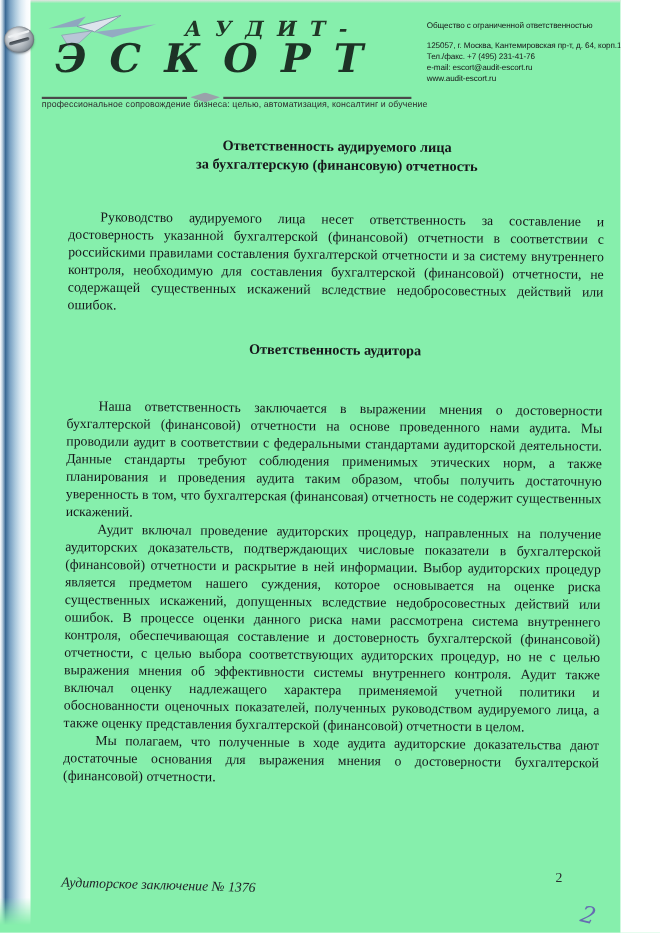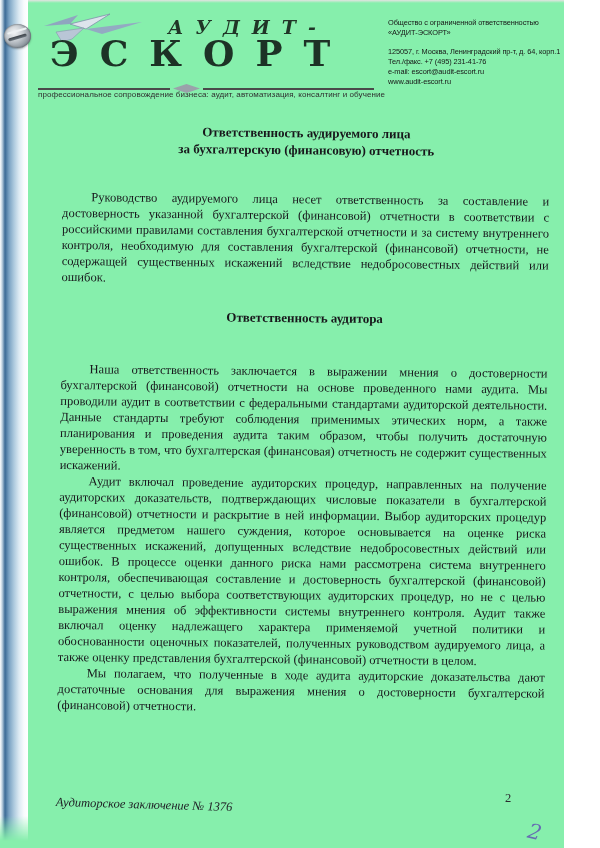--- a/index.html
+++ b/index.html
@@ -26,21 +26,21 @@
   .right-edge{position:absolute;left:577px;top:4px;width:1px;height:840px;background:#d0d2cd;
     transform:rotate(0.5deg);transform-origin:top;}
 
   
   .logo{position:absolute;left:38px;top:4px;width:336px;height:96px;}
   .swoosh{position:absolute;left:6px;top:8px;}
   .logo-line1{position:absolute;left:130px;top:12px;white-space:nowrap;
     font-family:"DejaVu Serif", serif;font-style:italic;font-weight:bold;
     font-size:19px;letter-spacing:12px;color:#203627;}
   .logo-line2{position:absolute;left:12px;top:28px;white-space:nowrap;
-    font-family:"DejaVu Serif", serif;font-weight:bold;
+    font-family:"DejaVu Serif", serif;font-style:italic;font-weight:bold;
     font-size:36px;letter-spacing:21px;color:#1d3226;}
   .logo-divider{position:absolute;left:0;top:80px;width:336px;display:flex;align-items:center;}
   .rule1{width:132px;height:2px;background:#4a4a4a;}
   .rule2{flex:1;height:2px;background:#4a4a4a;}
   .diamond{width:27px;height:9px;margin:0 3px;background:#9aa2aa;
     clip-path:polygon(50% 0,100% 50%,50% 100%,0 50%);}
   .tagline{position:absolute;left:0;top:86px;white-space:nowrap;
     font-family:"Liberation Sans", sans-serif;font-size:8px;color:#2e2e2e;letter-spacing:.1px;}
 
   .company-info{position:absolute;left:388px;top:18px;width:204px;
@@ -84,28 +84,27 @@
         <polygon points="42,17 98,10 58,22" fill="#93aac2"></polygon>
         <polygon points="12,20 40,16 28,27 18,30" fill="#b9c6d6" stroke="#8496ad" stroke-width="0.6"></polygon>
       </svg>
       <div class="logo-line1">АУДИТ-</div>
       <div class="logo-line2">ЭСКОРТ</div>
       <div class="logo-divider">
         <span class="rule1"></span>
         <span class="diamond"></span>
         <span class="rule2"></span>
       </div>
-      <div class="tagline">профессиональное сопровождение бизнеса: аудит, автоматизация, консалтинг и обучение</div>
+      <div class="tagline">профессиональное сопровождение бизнеса: целью, автоматизация, консалтинг и обучение</div>
     </div>
 
     <div class="company-info">
       <div>Общество с ограниченной ответственностью</div>
-      <div>«АУДИТ-ЭСКОРТ»</div>
       <div class="spacer"></div>
-      <div>125057, г. Москва, Ленинградский пр-т, д. 64, корп.1</div>
+      <div>125057, г. Москва, Кантемировская пр-т, д. 64, корп.1</div>
       <div>Тел./факс. +7 (495) 231-41-76</div>
       <div>e-mail: escort@audit-escort.ru</div>
       <div>www.audit-escort.ru</div>
     </div>
   </header>
 
   <main class="doc-body">
     <div class="title-line">Ответственность аудируемого лица</div>
     <div class="title-line">за бухгалтерскую (финансовую) отчетность</div>
 

